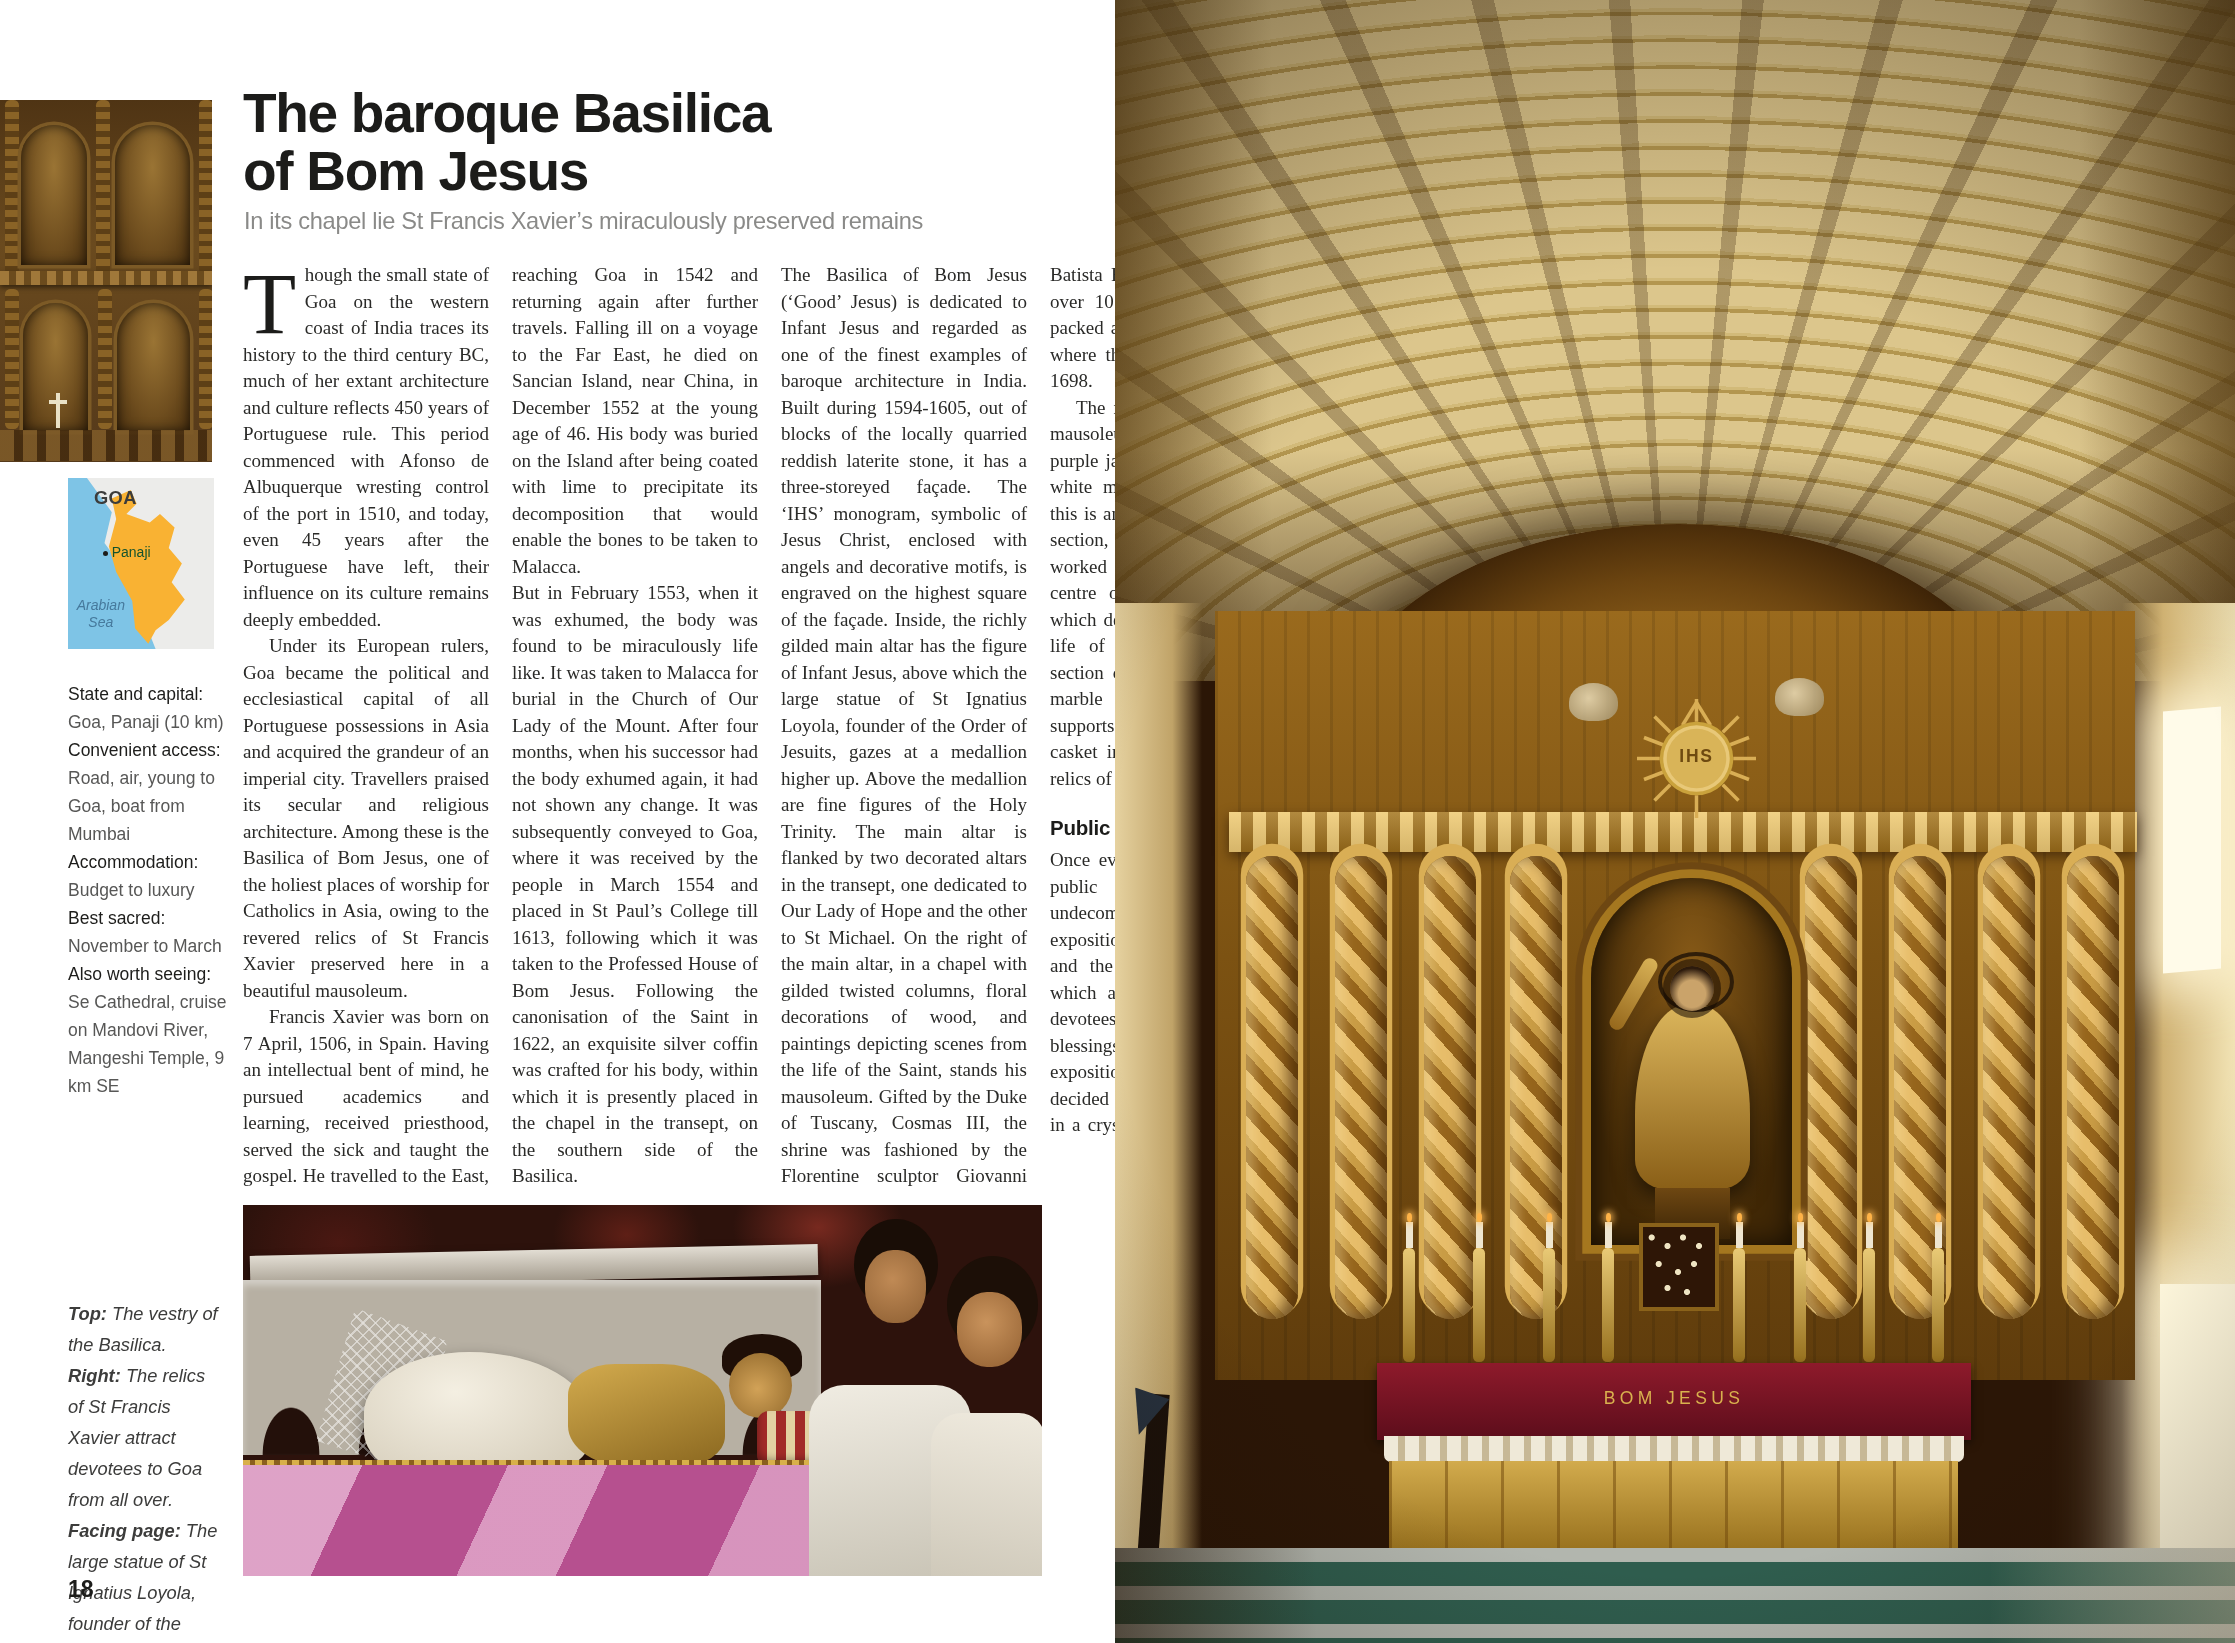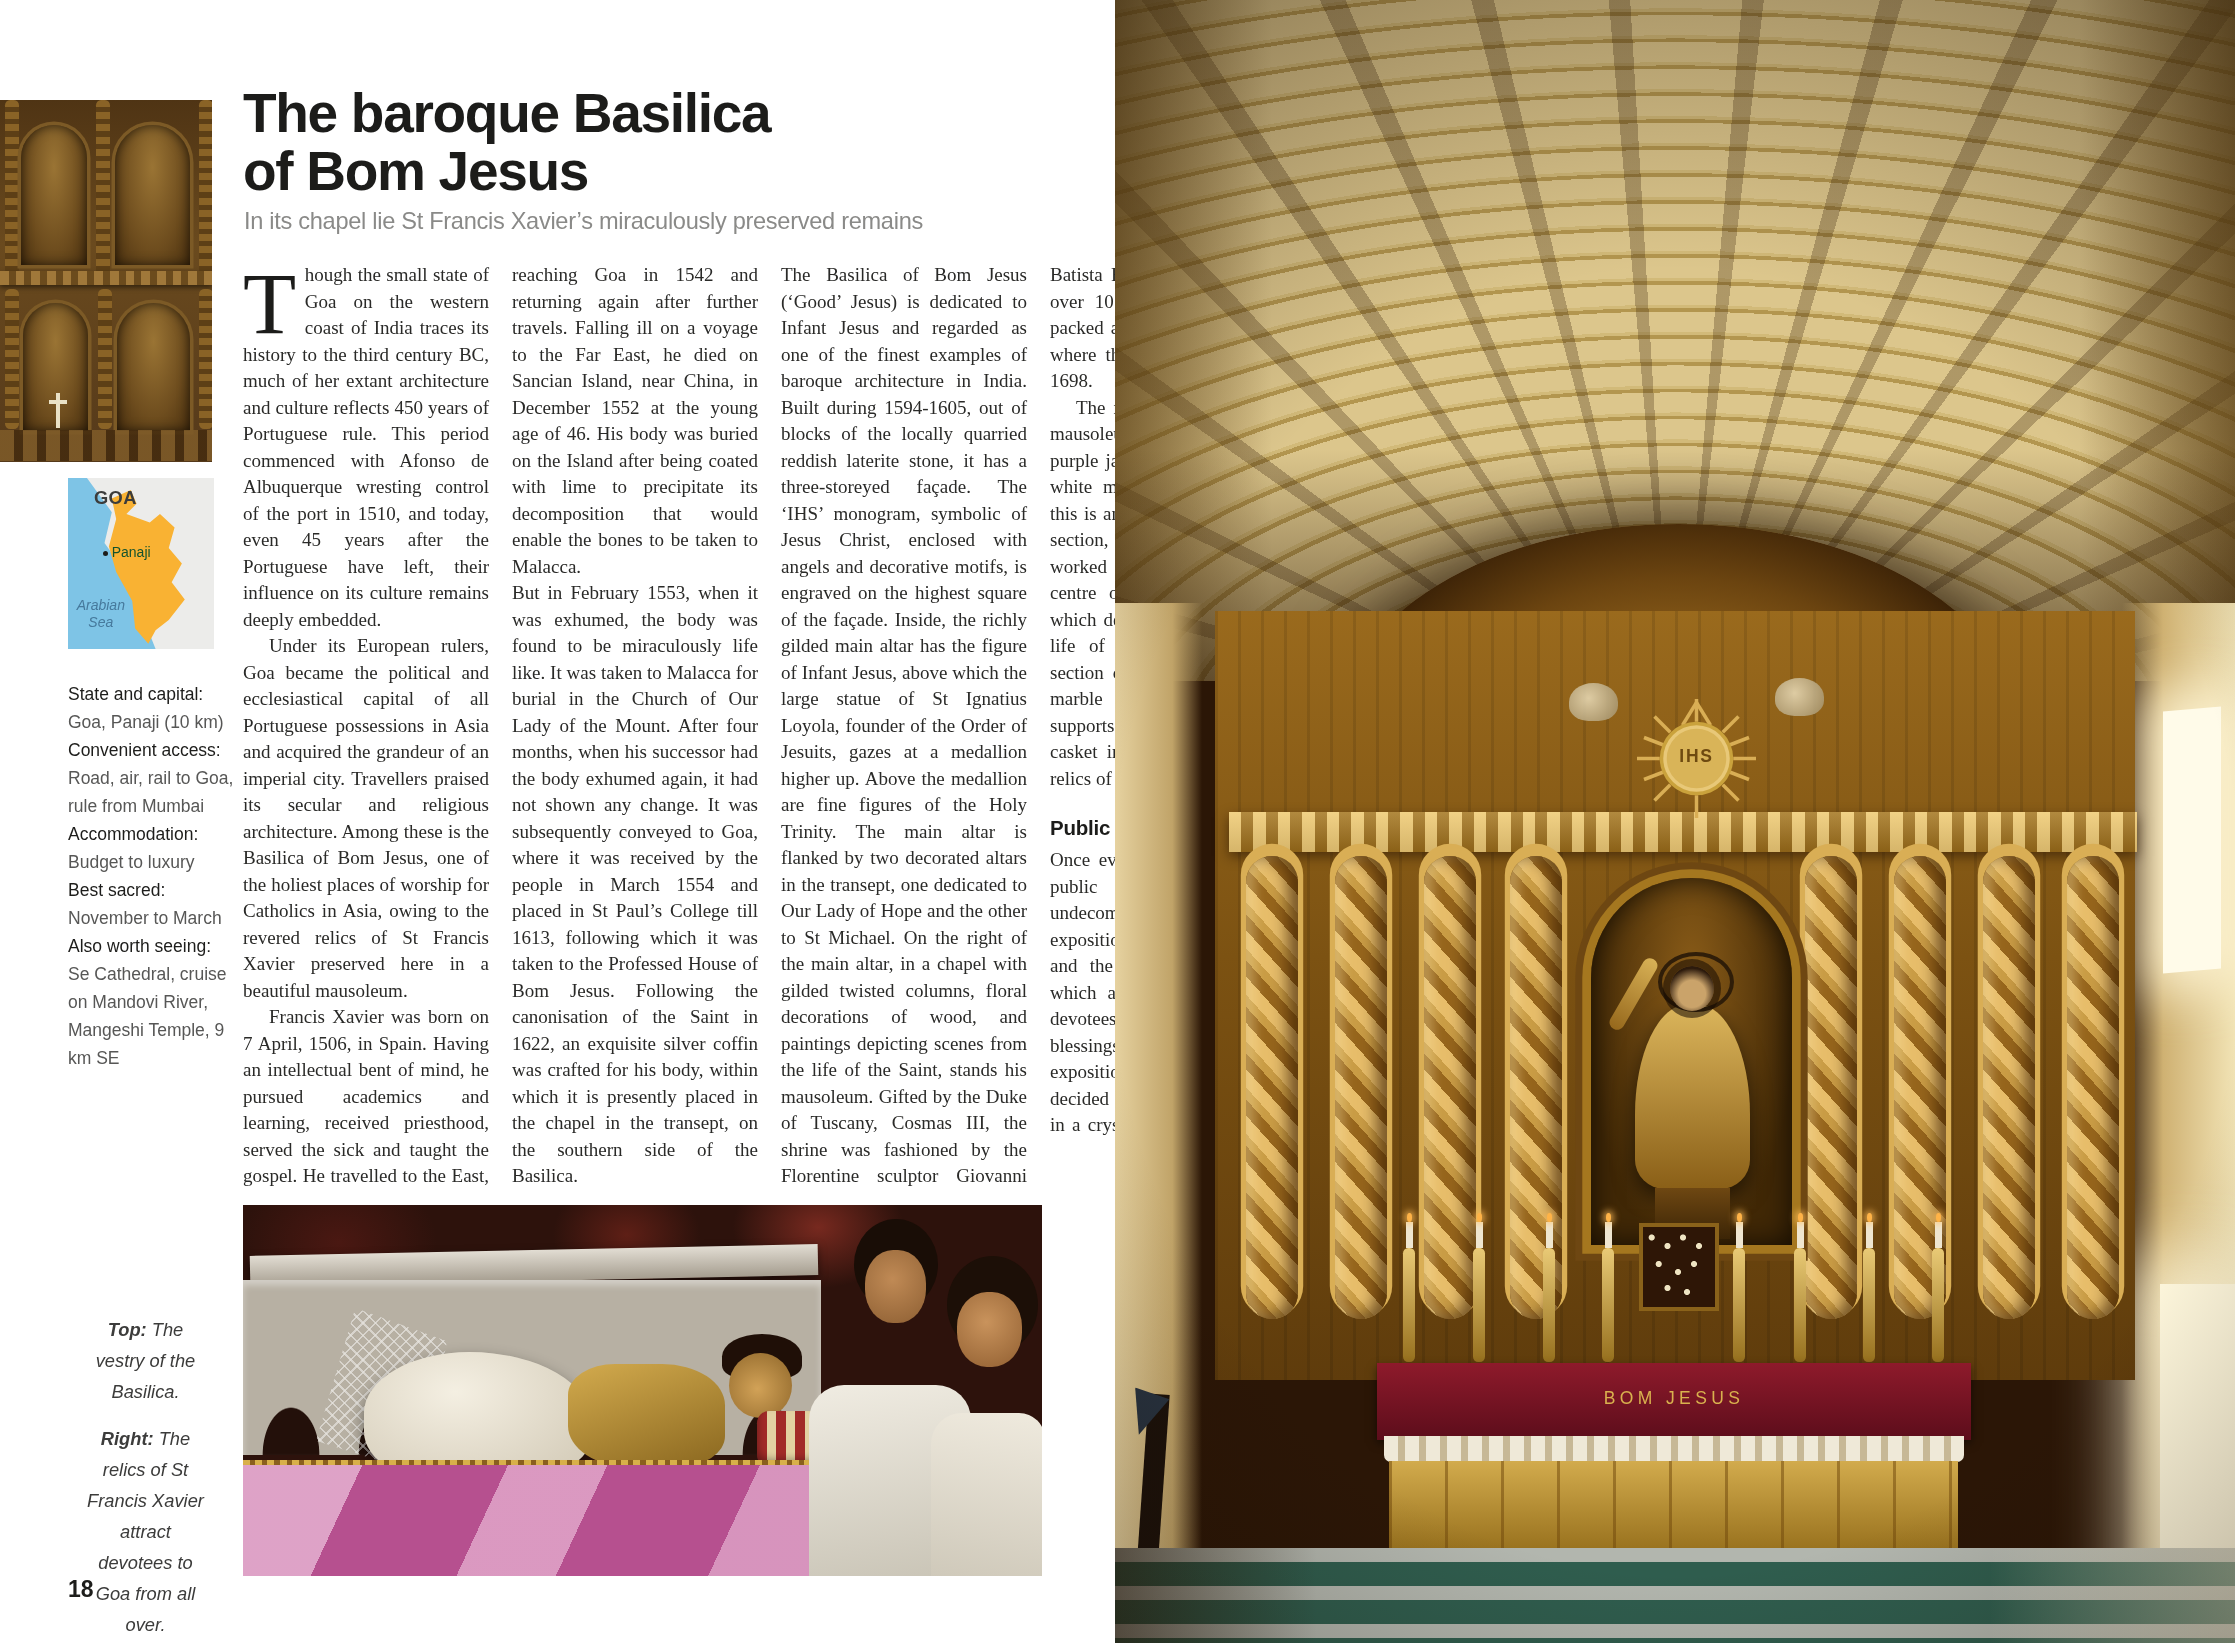--- a/index.html
+++ b/index.html
@@ -42,21 +42,21 @@
   .map-city::before{content:"";display:inline-block;width:5.2px;height:5.2px;background:#1d1d1b;border-radius:50%;margin-right:3.5px;vertical-align:middle;}
   .map-sea-label{position:absolute;left:8.7px;top:119px;font-size:14px;line-height:16.6px;font-style:italic;color:#46799c;text-align:center;}
 
   
   .factbox{left:68px;top:680px;width:168px;font-size:17.5px;line-height:28px;}
   .fact-label{font-weight:normal;color:#1d1d1b;}
   .fact-value{color:#575756;}
 
   
   .captions{left:68px;top:1298px;width:155px;font-size:18.3px;line-height:31px;font-style:italic;color:#3c3c3b;}
-  .captions p{margin:16px;text-align:center;}
+  .captions p{margin:0;}
   .cap-lead{font-weight:bold;}
 
   .pagenum{left:68px;top:1576px;font-size:23px;font-weight:bold;color:#1d1d1b;}
 
   
   .photo-relics{left:243px;top:1205px;width:799px;height:371px;overflow:hidden;
      background:radial-gradient(122px 87px at 72% 6%,#77291f,transparent 70%),
                 radial-gradient(105px 79px at 48% 8%,#5e1f16,transparent 70%),
                 radial-gradient(140px 105px at 12% 10%,#4a1812,transparent 70%),
                 #2d120c;}
@@ -186,21 +186,21 @@
     </div>
   </div>
 
   <div class="abs factbox">
     <div>
       <span class="fact-label">State and capital:</span>
       <div class="fact-value">Goa, Panaji (10 km)</div>
     </div>
     <div>
       <span class="fact-label">Convenient access:</span>
-      <div class="fact-value">Road, air, rail to Goa, rule from Mumbai</div>
+      <div class="fact-value">Road, air, young to Goa, boat from Mumbai</div>
     </div>
     <div>
       <span class="fact-label">Accommodation:</span>
       <div class="fact-value">Budget to luxury</div>
     </div>
     <div>
       <span class="fact-label">Best sacred:</span>
       <div class="fact-value">November to March</div>
     </div>
     <div>

